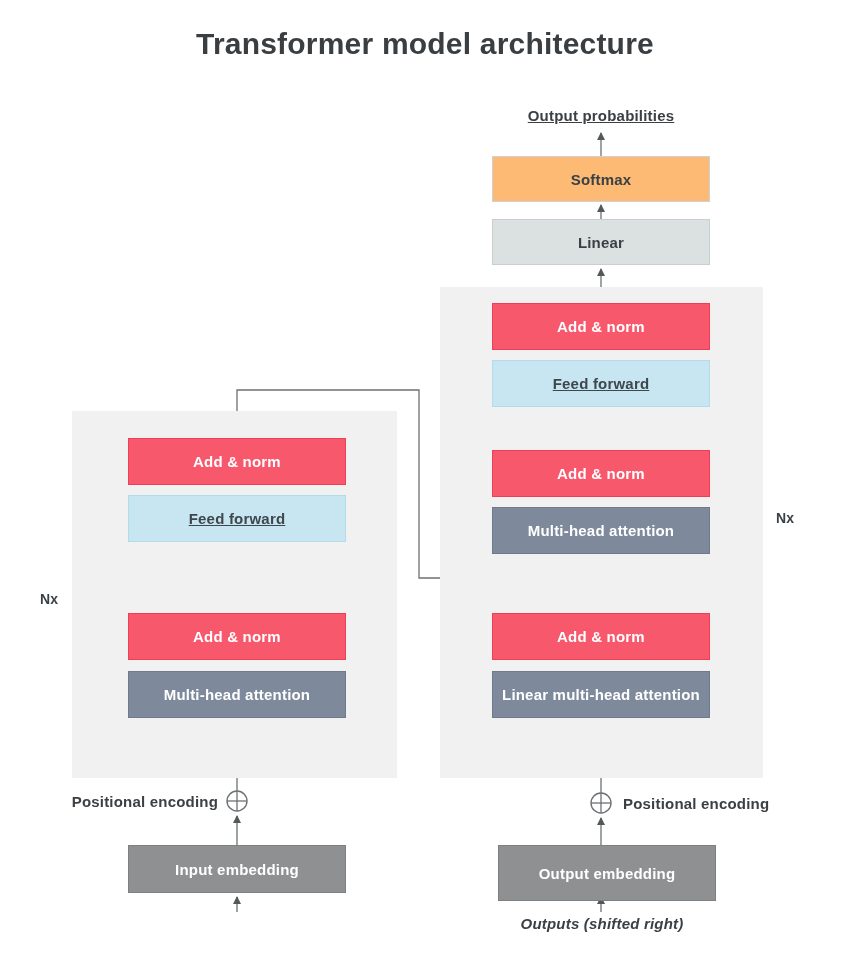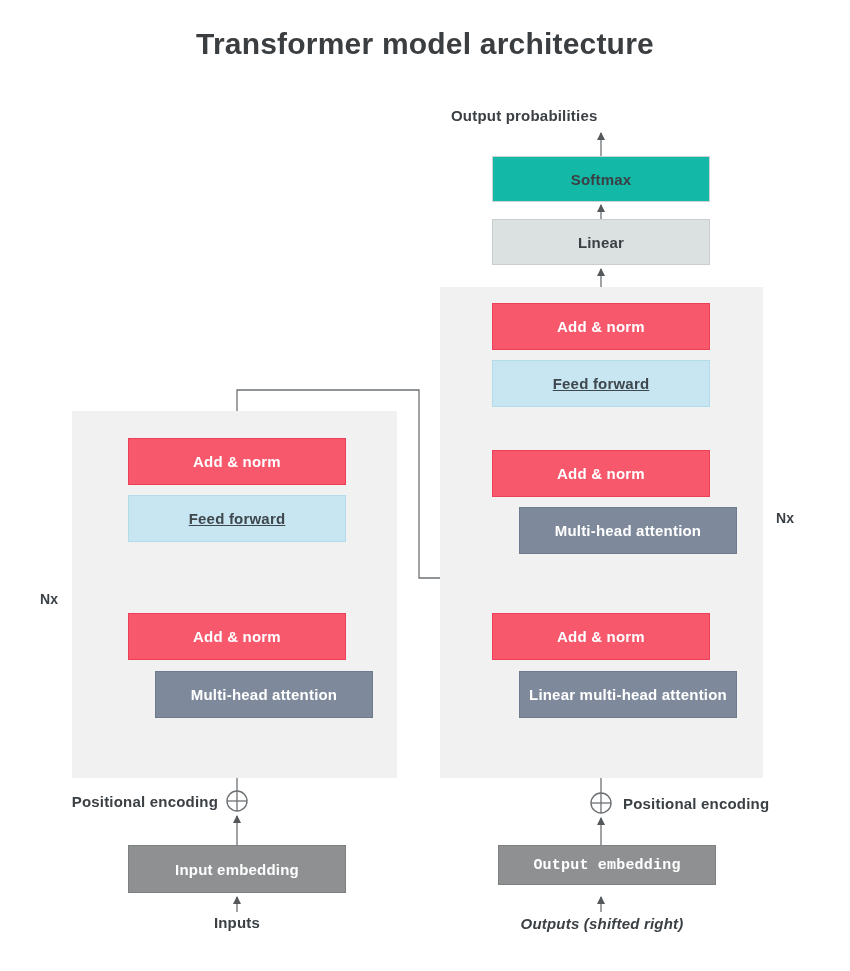--- a/index.html
+++ b/index.html
@@ -16,24 +16,24 @@
   html,body{margin:0;padding:0;background:var(--page_background);}
   .canvas{position:relative;width:850px;height:971px;background:var(--page_background);
           font-family:"Liberation Sans",sans-serif;overflow:hidden;}
   .title{position:absolute;left:0;top:27px;width:850px;text-align:center;
          font-size:30px;font-weight:700;color:#3a3e41;letter-spacing:.2px;}
   .panel{position:absolute;background:var(--panel_background);}
   .box{position:absolute;box-sizing:border-box;display:flex;align-items:center;justify-content:center;
        font-size:15px;font-weight:700;letter-spacing:.2px;}
   .red{background:var(--block_red);border:1px solid var(--block_red_border);color:var(--text_light);}
   .blue{background:var(--block_blue);border:1px solid var(--block_blue_border);color:#3e474c;text-decoration:underline;}
-  .slate{background:var(--block_slate);border:1px solid var(--block_slate_border);color:var(--text_light);margin-left:27px;}
+  .slate{background:var(--block_slate);border:1px solid var(--block_slate_border);color:var(--text_light);}
   .gray{background:var(--block_gray);border:1px solid var(--block_gray_border);color:var(--text_light);}
   .linear{background:var(--linear_fill);border:1px solid var(--linear_border);color:var(--text_dark);}
-  .softmax{background:#14b8a6;border:1px solid var(--softmax_border);color:var(--text_dark);}
+  .softmax{background:#fdba74;border:1px solid var(--softmax_border);color:var(--text_dark);}
   .lbl{position:absolute;font-size:15px;font-weight:700;color:var(--text_dark);letter-spacing:.2px;}
   .nx{font-size:14px;}
   svg.overlay{position:absolute;left:0;top:0;pointer-events:none;}
   .ln{stroke:var(--line);stroke-width:1.3;fill:none;}
   .sk{stroke:var(--line_skip);stroke-width:1.3;fill:none;}
   .circ{stroke:var(--line);stroke-width:1.4;fill:#ffffff;}
   #arrhead{fill:var(--arrowhead);}
 </style>
 </head>
 <body>
@@ -94,21 +94,21 @@
     </g>
     <g>
       <circle class="circ" cx="601" cy="803" r="10"></circle>
       <path class="ln" d="M601 793 V813"></path>
       <path class="ln" d="M591 803 H611"></path>
     </g>
   </svg>
 
   <div class="title">Transformer model architecture</div>
 
-  <div class="lbl" style="left:451px;top:107px;width:300px;text-align:left;">Output probabilities</div>
+  <div class="lbl" style="left:451px;top:107px;width:300px;text-align:center;text-decoration:underline;">Output probabilities</div>
   <div class="box softmax" style="left:492px;top:156px;width:218px;height:46px;">Softmax</div>
   <div class="box linear" style="left:492px;top:219px;width:218px;height:46px;">Linear</div>
 
   <div class="panel" style="left:72px;top:411px;width:325px;height:367px;"></div>
   <div class="panel" style="left:440px;top:287px;width:323px;height:491px;"></div>
 
   <div class="box red" style="left:128px;top:438px;width:218px;height:47px;">Add &amp; norm</div>
   <div class="box blue" style="left:128px;top:495px;width:218px;height:47px;">Feed forward</div>
   <div class="box red" style="left:128px;top:613px;width:218px;height:47px;">Add &amp; norm</div>
   <div class="box slate" style="left:128px;top:671px;width:218px;height:47px;">Multi-head attention</div>
@@ -120,18 +120,17 @@
   <div class="box red" style="left:492px;top:613px;width:218px;height:47px;">Add &amp; norm</div>
   <div class="box slate" style="left:492px;top:671px;width:218px;height:47px;">Linear multi-head attention</div>
 
   <div class="lbl nx" style="left:40px;top:591px;">Nx</div>
   <div class="lbl nx" style="left:776px;top:510px;">Nx</div>
 
   <div class="lbl" style="left:38px;top:793px;width:180px;text-align:right;">Positional encoding</div>
   <div class="lbl" style="left:623px;top:795px;">Positional encoding</div>
 
   <div class="box gray" style="left:128px;top:845px;width:218px;height:48px;">Input embedding</div>
-  <div class="box gray" style="left:498px;top:845px;width:218px;height:40px;font-family:Liberation Mono, monospace;">Output embedding</div>
+  <div class="box gray" style="left:498px;top:845px;width:218px;height:56px;">Output embedding</div>
 
-  <div class="lbl" style="left:137px;top:914px;width:200px;text-align:center;">Inputs</div>
   <div class="lbl" style="left:452px;top:915px;width:300px;text-align:center;font-style:italic;">Outputs (shifted right)</div>
 
 </div>
 
 </body></html>

